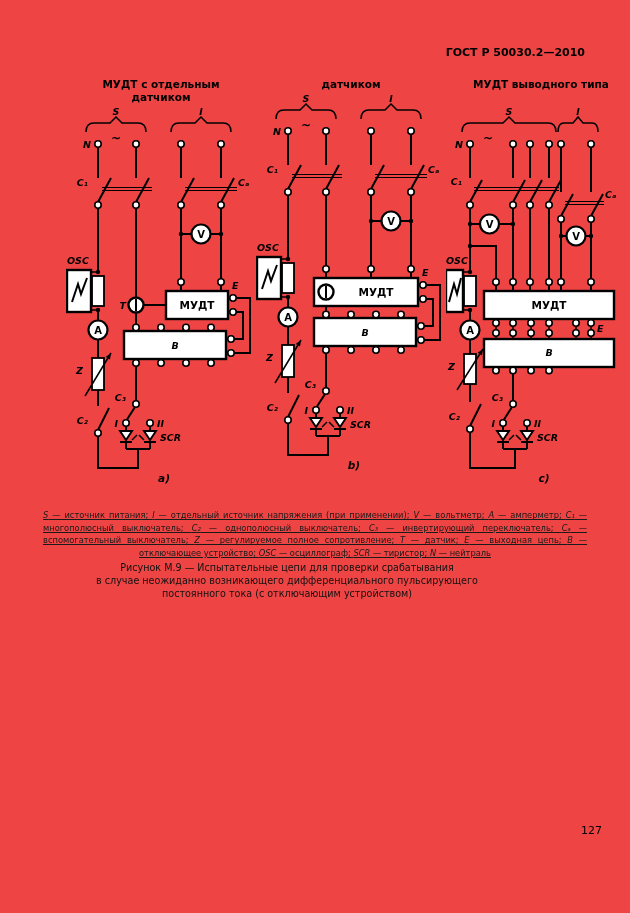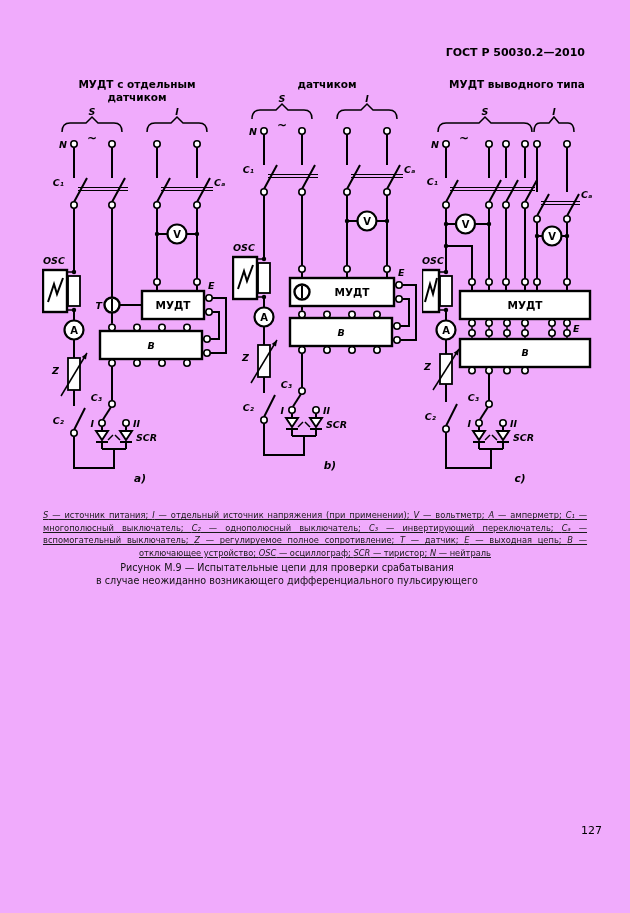--- a/index.html
+++ b/index.html
@@ -1,20 +1,20 @@
 <!DOCTYPE html>
 <html><head>
 <meta charset="utf-8">
 <style>
   html,body{margin:0;padding:0;background:#e8e8e8;}
-  .page{position:relative;width:630px;height:913px;background:#f0abfc;
+  .page{position:relative;width:630px;height:913px;background:#ef4444;
         font-family:"DejaVu Sans","Liberation Sans",sans-serif;color:#000;overflow:hidden;}
   .header{position:absolute;top:46px;left:0;right:45px;text-align:right;
           font-weight:bold;font-size:11px;}
-  .col{position:absolute;top:78px;width:190px;text-align:center;}
+  .col{position:absolute;top:78px;width:190px;text-align:center;margin-left:24px;}
   .col .t{font-weight:bold;font-size:10.5px;line-height:13px;min-height:13px;}
   .col svg{display:block;margin-top:2px;}
   .legend{position:absolute;top:501px;left:43px;width:544px;font-size:8.3px;
           line-height:12.6px;text-align:justify;text-align-last:center;color:#1a1a1a;text-decoration:underline;}
   .legend i{font-style:italic;}
   .caption{position:absolute;top:561px;left:0;width:574px;text-align:center;
            font-size:9.6px;line-height:13px;color:#111;}
   .pagenum{position:absolute;top:824px;right:28px;font-size:11px;}
 
   
@@ -459,17 +459,18 @@
       <text class="lbl" x="91" y="335" text-anchor="start">SCR</text>
       <text class="sub" x="98" y="376" text-anchor="middle">c)</text>
     </svg>
   </div>
 
   <p class="legend"><span><i>S</i> — источник питания; </span><span><i>I</i> — отдельный источник напряжения (при применении); </span><span><i>V</i> — вольтметр; </span><span><i>A</i> — амперметр; </span><span><i>C₁</i> — многополюсный выключатель; </span><span><i>C₂</i> — однополюсный выключатель; </span><span><i>C₃</i> — инвертирующий переключатель; </span><span><i>Cₐ</i> — вспомогательный выключатель; </span><span><i>Z</i> — регулируемое полное сопротивление; </span><span><i>T</i> — датчик; </span><span><i>E</i> — выходная цепь; </span><span><i>B</i> — отключающее устройство; </span><span><i>OSC</i> — осциллограф; </span><span><i>SCR</i> — тиристор; </span><span><i>N</i> — нейтраль</span></p>
 
   <div class="caption">
       <div>Рисунок М.9 — Испытательные цепи для проверки срабатывания</div>
       <div>в случае неожиданно возникающего дифференциального пульсирующего</div>
+      <div>постоянного тока (с отключающим устройством)</div>
     </div>
 
   <div class="pagenum">127</div>
 
 </div>
 
 </body></html>

